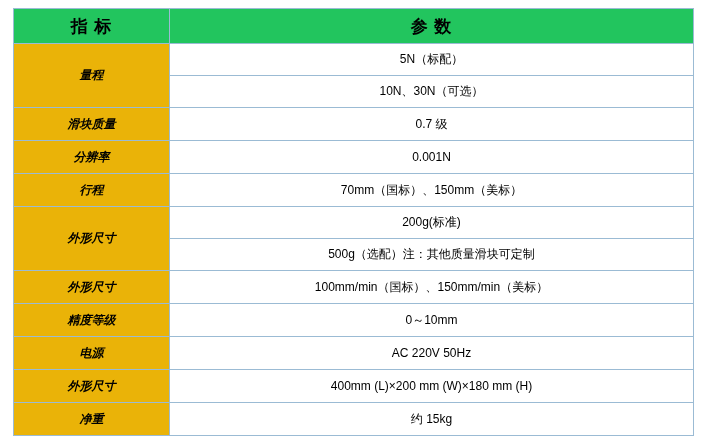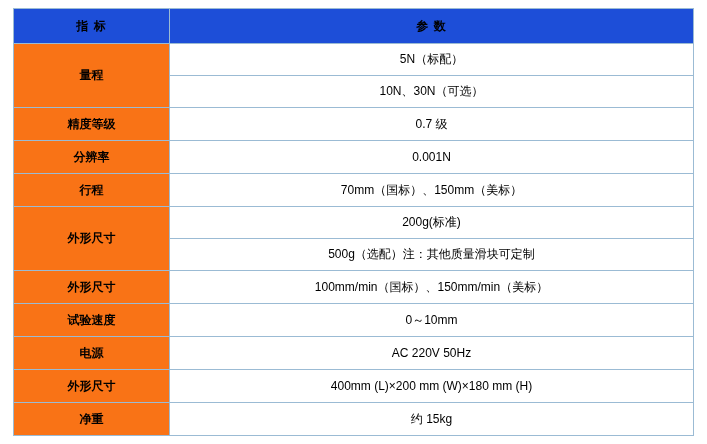--- a/index.html
+++ b/index.html
@@ -22,32 +22,33 @@
   }
   .spec-table td, .spec-table th {
     border: 1px solid #9bbbd4;
     text-align: center;
     vertical-align: middle;
     font-size: 12px;
     font-weight: normal;
     padding: 0 4px;
   }
   .spec-table th {
-    background: #1d4ed8;
+    background: #22c55e;
     height: 34px;
     font-weight: bold;
-    font-size: 12px;
+    font-size: 17px;
     letter-spacing: 1px;
   }
   .col-label { width: 156px; }
   .col-value { width: auto; }
   td.label-cell {
     font-weight: bold;
-    background: #f97316;
+    background: #eab308;
     height: 32px;
+    font-style: italic;
   }
   td.value-cell {
     background: #ffffff;
     height: 32px;
   }
   td.value-sub {
     height: 31px;
   }
 </style>
 </head>
@@ -68,21 +69,21 @@
 
     <tr>
       <td class="label-cell" rowspan="2">量程</td>
       <td class="value-cell value-sub">5N（标配）</td>
     </tr>
     <tr>
       <td class="value-cell value-sub">10N、30N（可选）</td>
     </tr>
 
     <tr>
-      <td class="label-cell">精度等级</td>
+      <td class="label-cell">滑块质量</td>
       <td class="value-cell">0.7 级</td>
     </tr>
 
     <tr>
       <td class="label-cell">分辨率</td>
       <td class="value-cell">0.001N</td>
     </tr>
 
     <tr>
       <td class="label-cell">行程</td>
@@ -96,21 +97,21 @@
     <tr>
       <td class="value-cell value-sub">500g（选配）注：其他质量滑块可定制</td>
     </tr>
 
     <tr>
       <td class="label-cell">外形尺寸</td>
       <td class="value-cell">100mm/min（国标）、150mm/min（美标）</td>
     </tr>
 
     <tr>
-      <td class="label-cell">试验速度</td>
+      <td class="label-cell">精度等级</td>
       <td class="value-cell">0～10mm</td>
     </tr>
 
     <tr>
       <td class="label-cell">电源</td>
       <td class="value-cell">AC 220V 50Hz</td>
     </tr>
 
     <tr>
       <td class="label-cell">外形尺寸</td>

